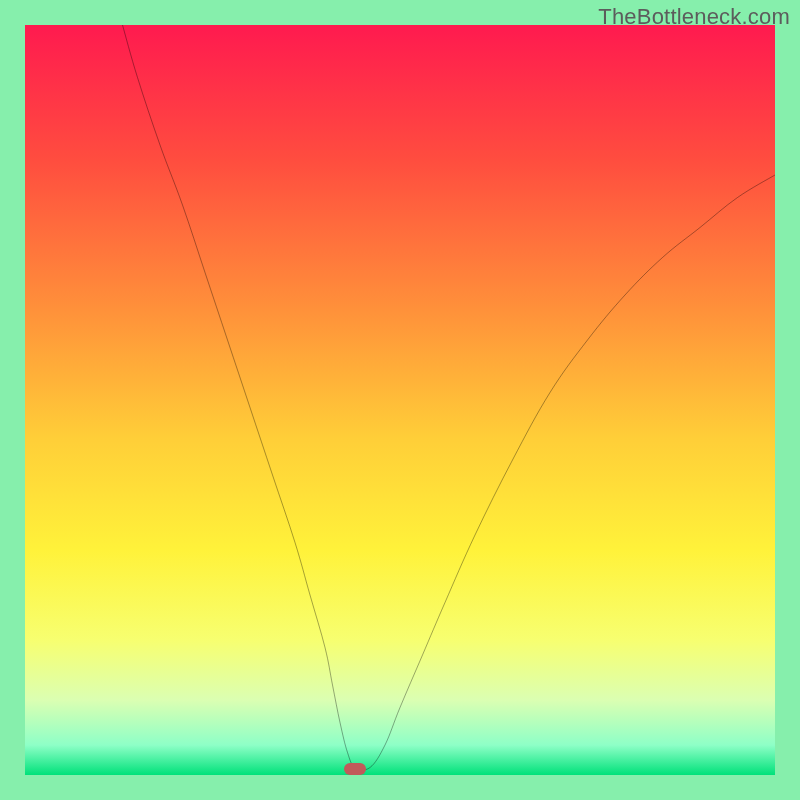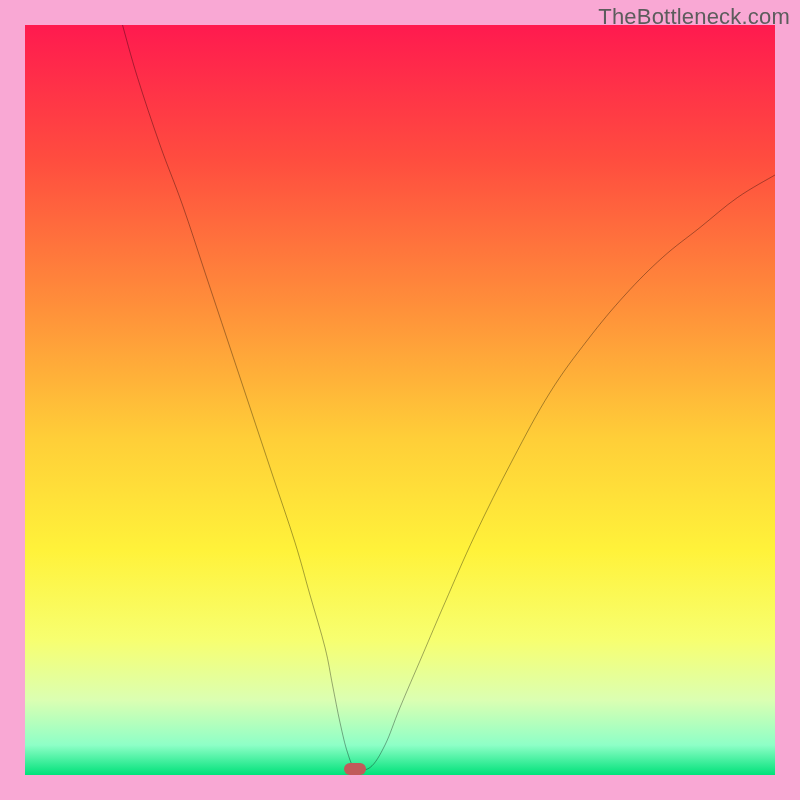--- a/index.html
+++ b/index.html
@@ -8,21 +8,21 @@
     width: 800px;
     height: 800px;
     overflow: hidden;
     background: #000;
     font-family: Arial, Helvetica, sans-serif;
   }
   .frame {
     position: relative;
     width: 800px;
     height: 800px;
-    background: #f9a8d4;
+    background: #86efac;
   }
   .chart-area {
     position: absolute;
     left: 25px;
     top: 25px;
     width: 750px;
     height: 750px;
     overflow: hidden;
   }
   .gradient-bg {

